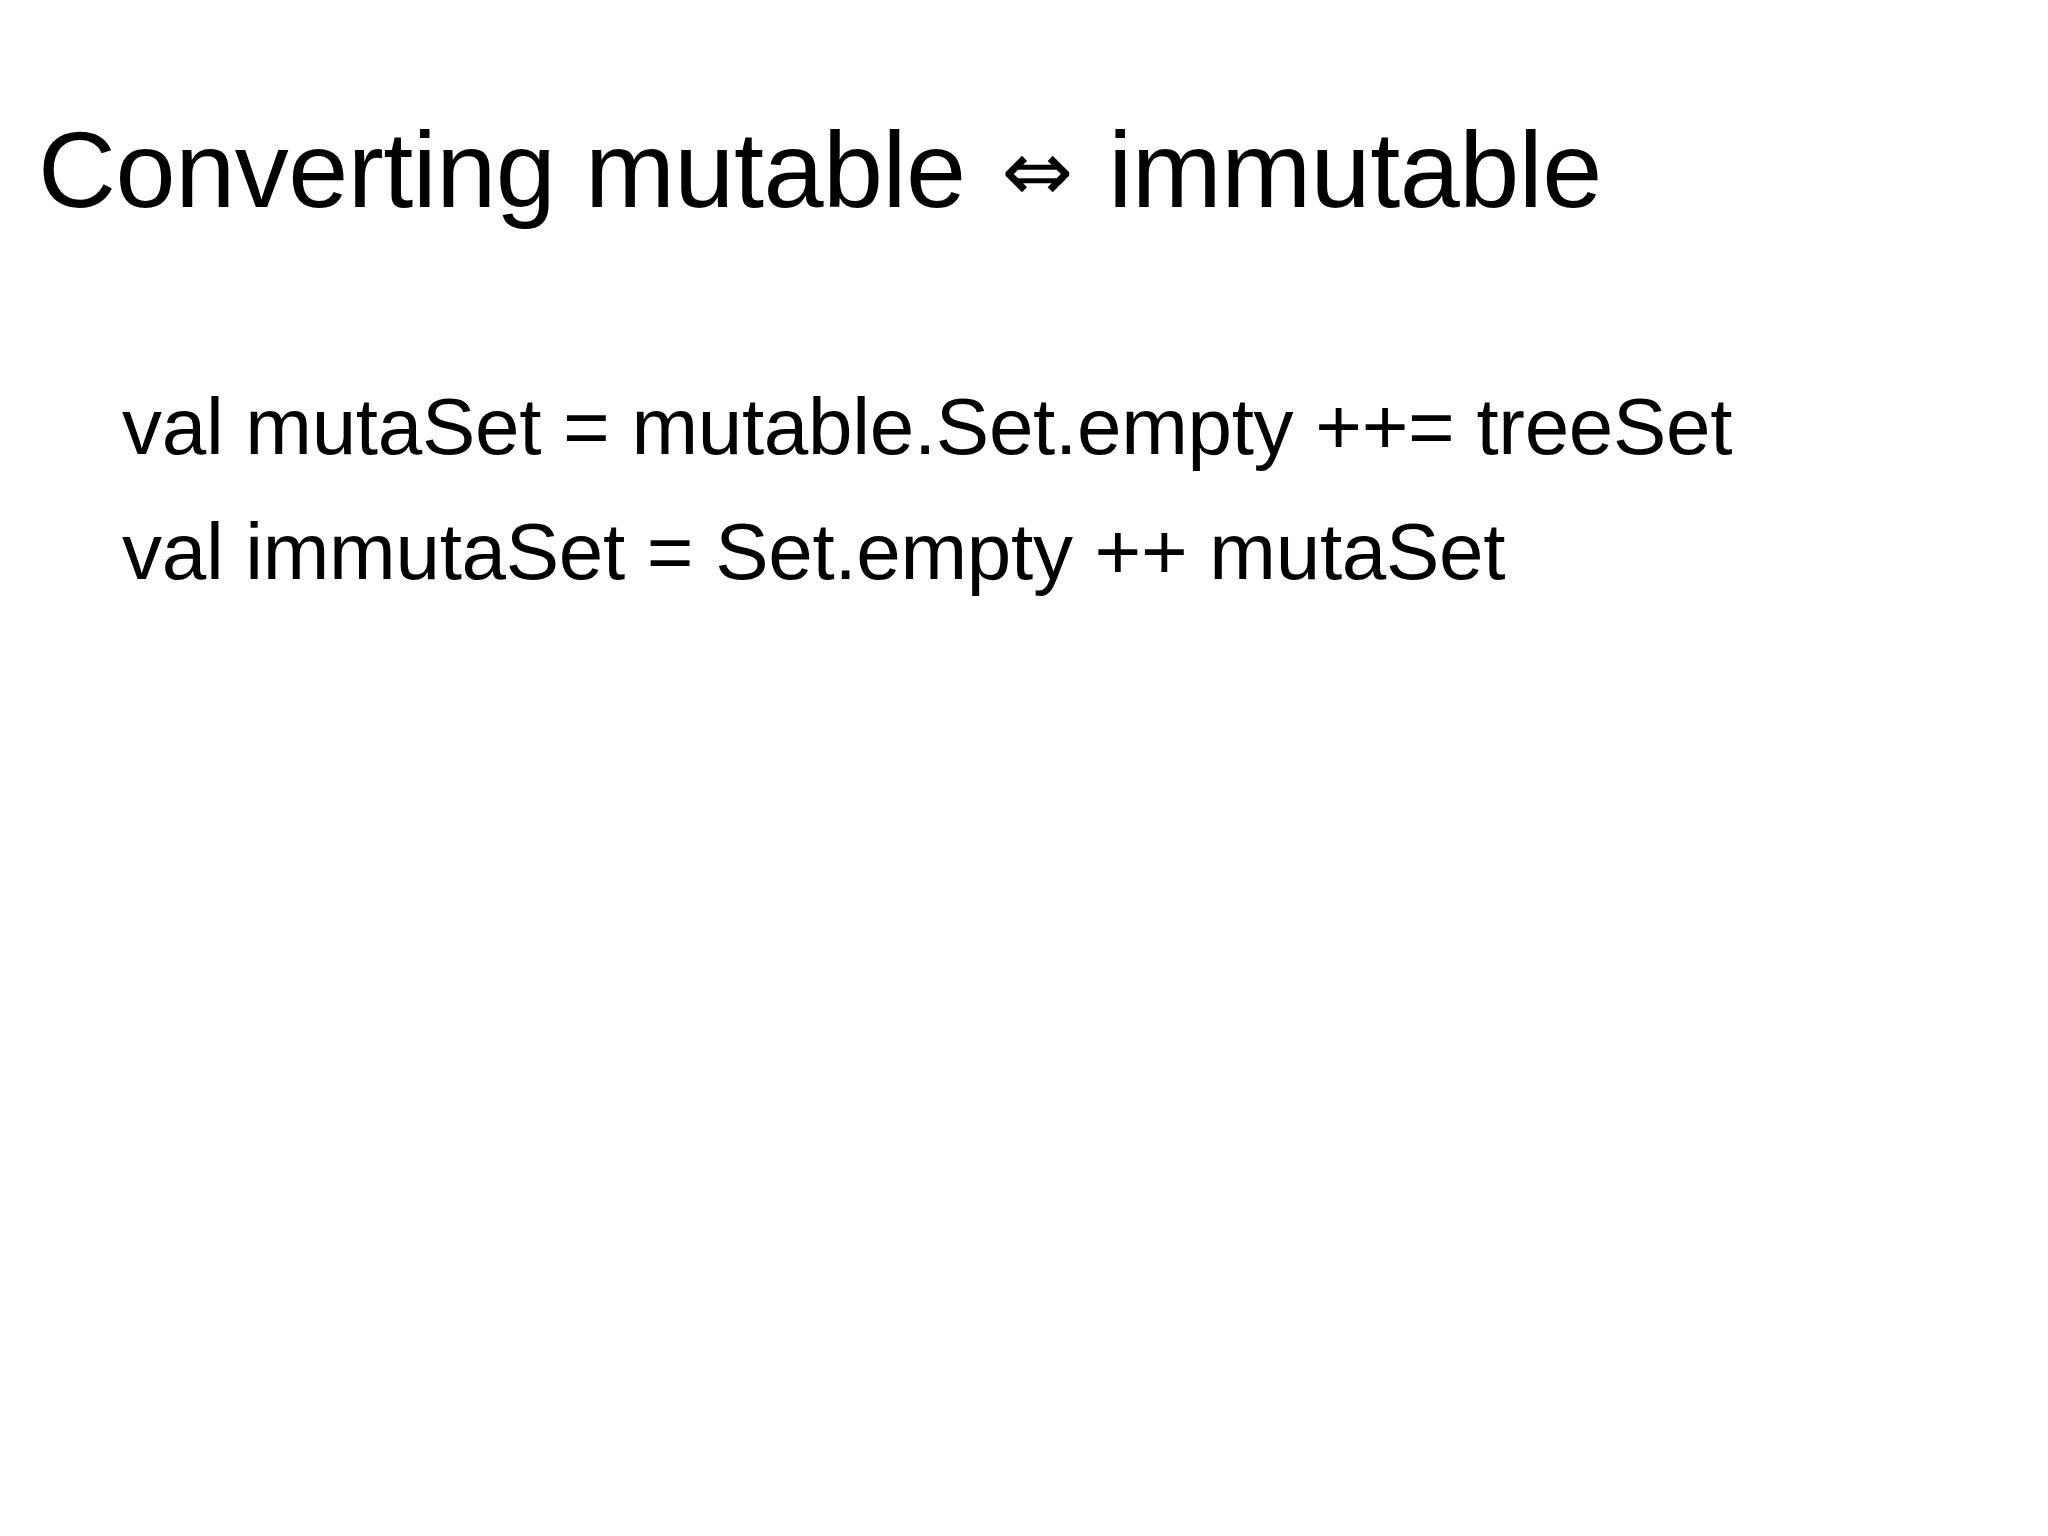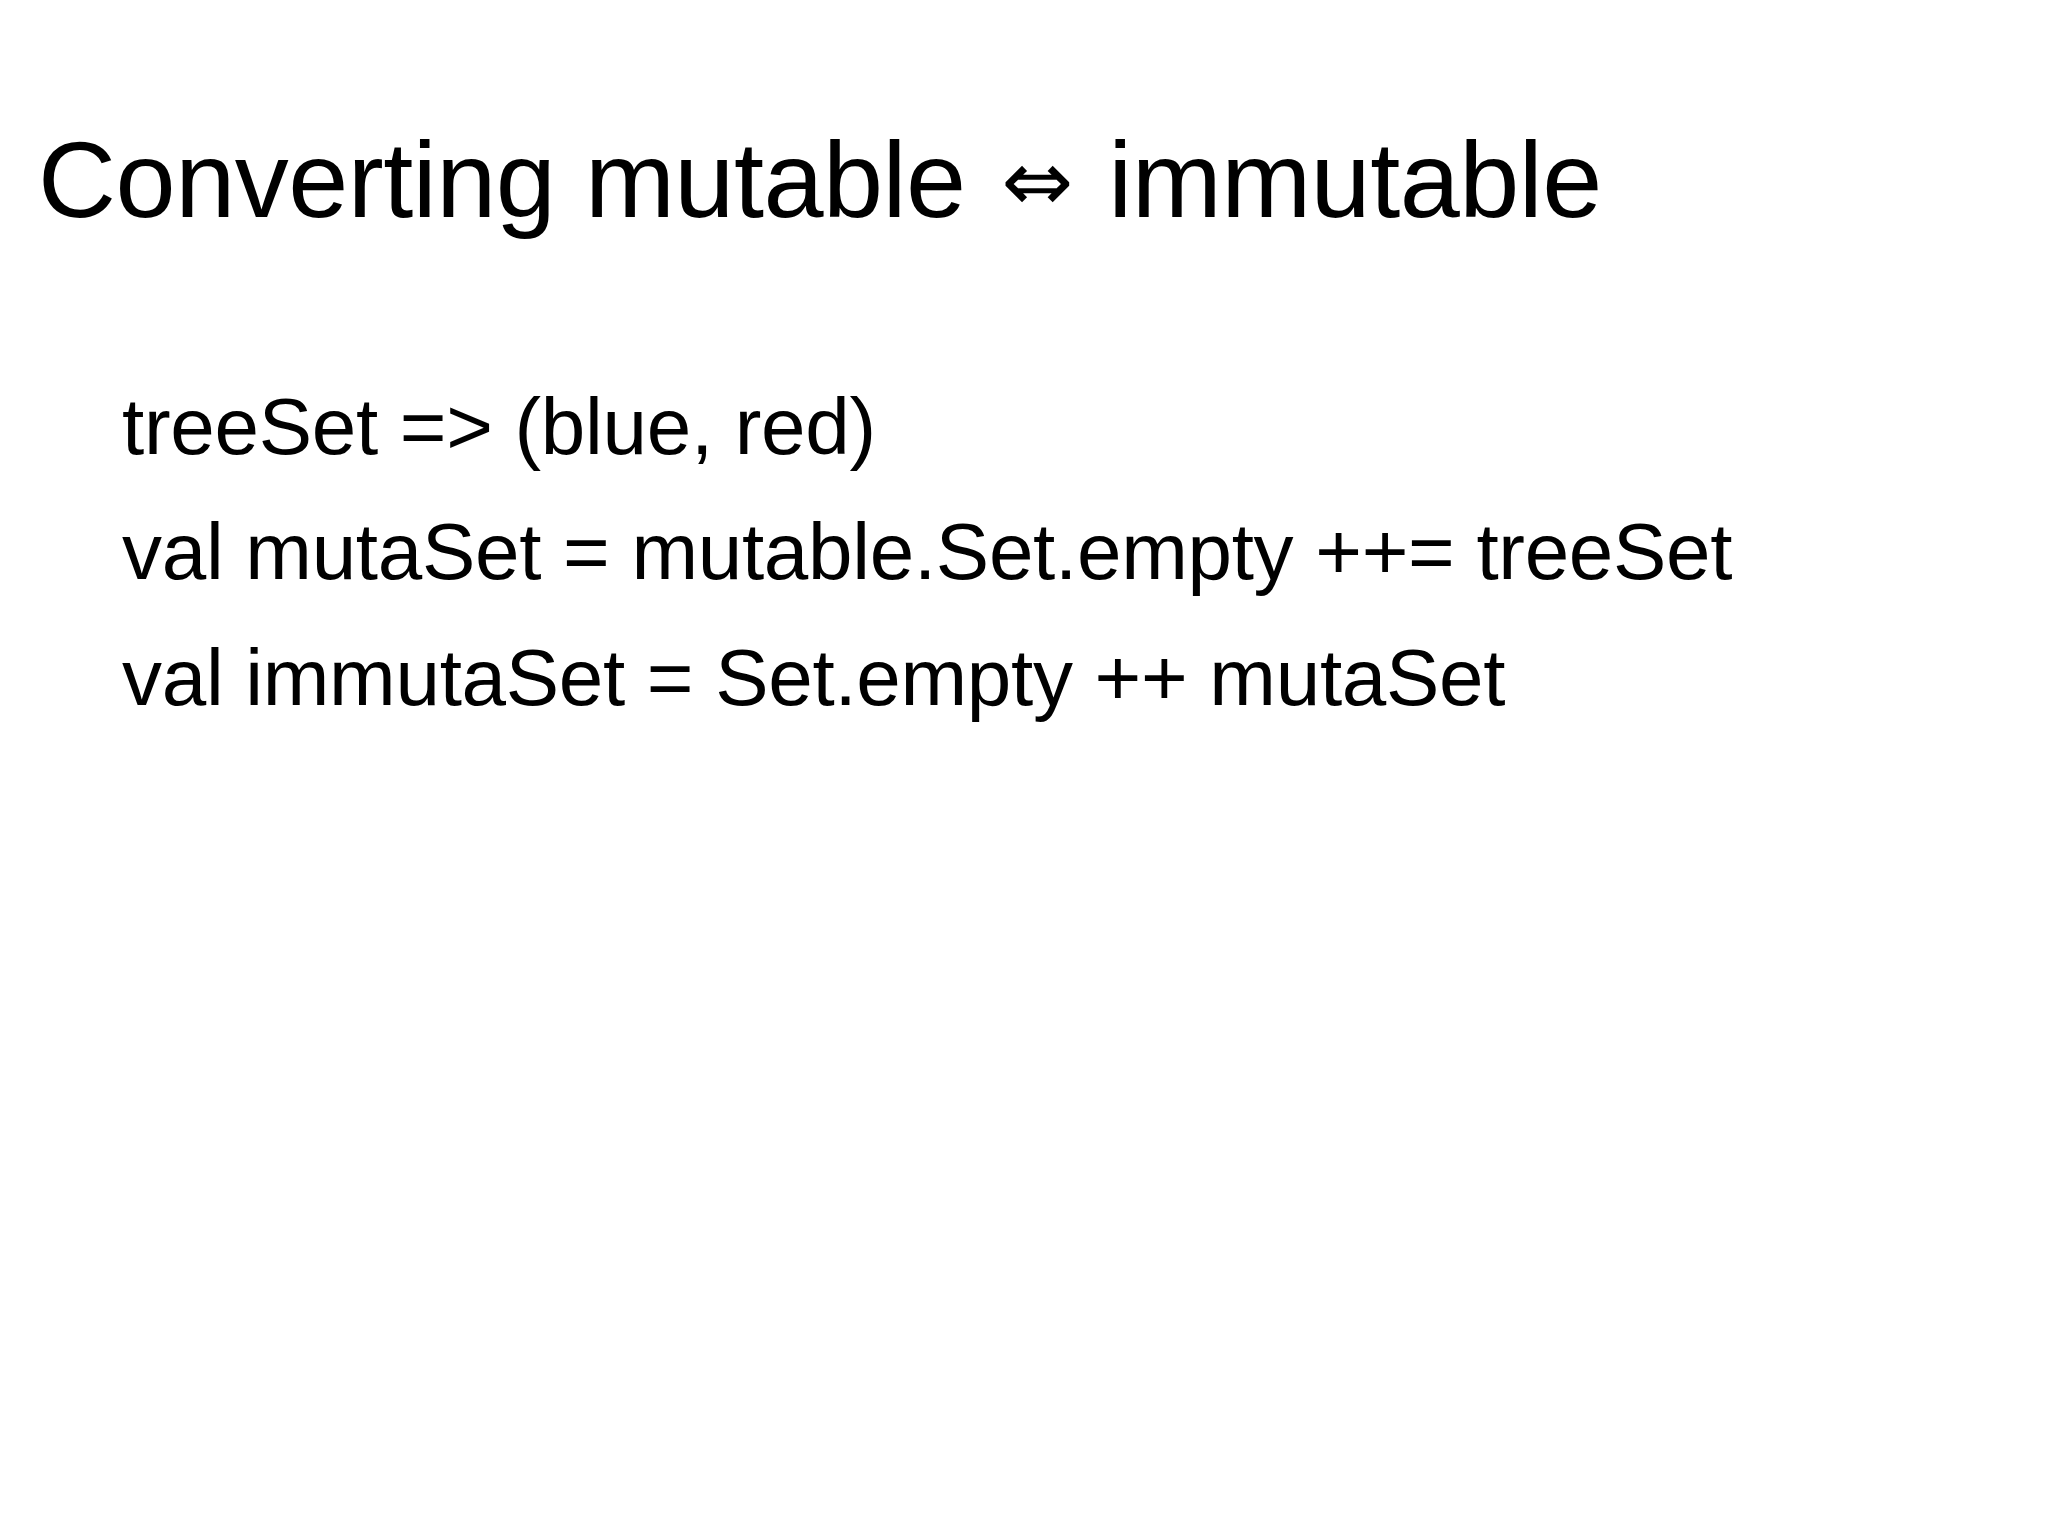--- a/index.html
+++ b/index.html
@@ -21,21 +21,21 @@
     width: 2048px;
     height: 1536px;
     background: #ffffff;
     box-sizing: border-box;
   }
 
   
   .title-block {
     position: absolute;
     left: 0;
-    top: 118px;
+    top: 108px;
     width: 1640px;
     text-align: center;
   }
 
   .slide-title {
     display: inline-block;
     font-family: "Liberation Sans", sans-serif;
     font-size: 108px;
     font-weight: 400;
     line-height: 1.14;
@@ -82,18 +82,17 @@
 </head>
 <body>
 
 <div class="slide">
 
   <div class="title-block">
     <h1 class="slide-title"><span>Converting mutable </span><span class="arrow-glyph">⇔</span><span> immutable</span></h1>
   </div>
 
   <div class="body-block">
-    <p class="body-line">treeSet =&gt; (blue, red)</p>
     <p class="body-line">val mutaSet = mutable.Set.empty ++= treeSet</p>
     <p class="body-line">val immutaSet = Set.empty ++ mutaSet</p>
   </div>
 
 </div>
 
 </body></html>

